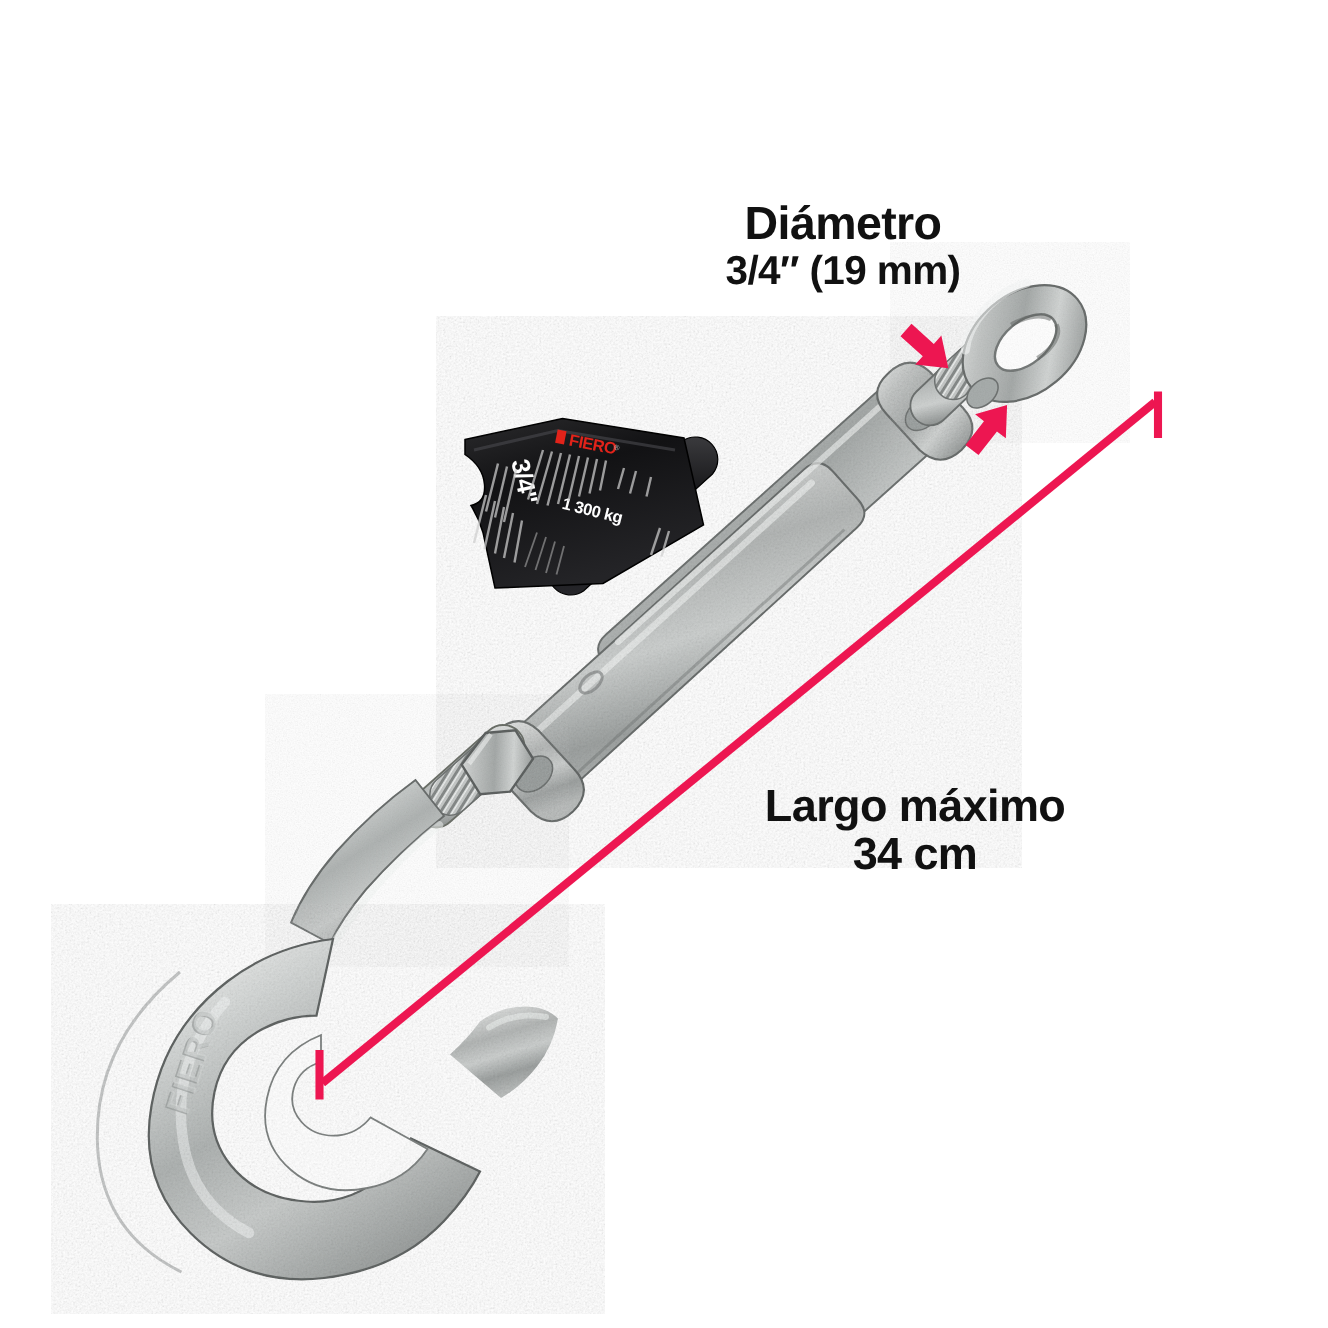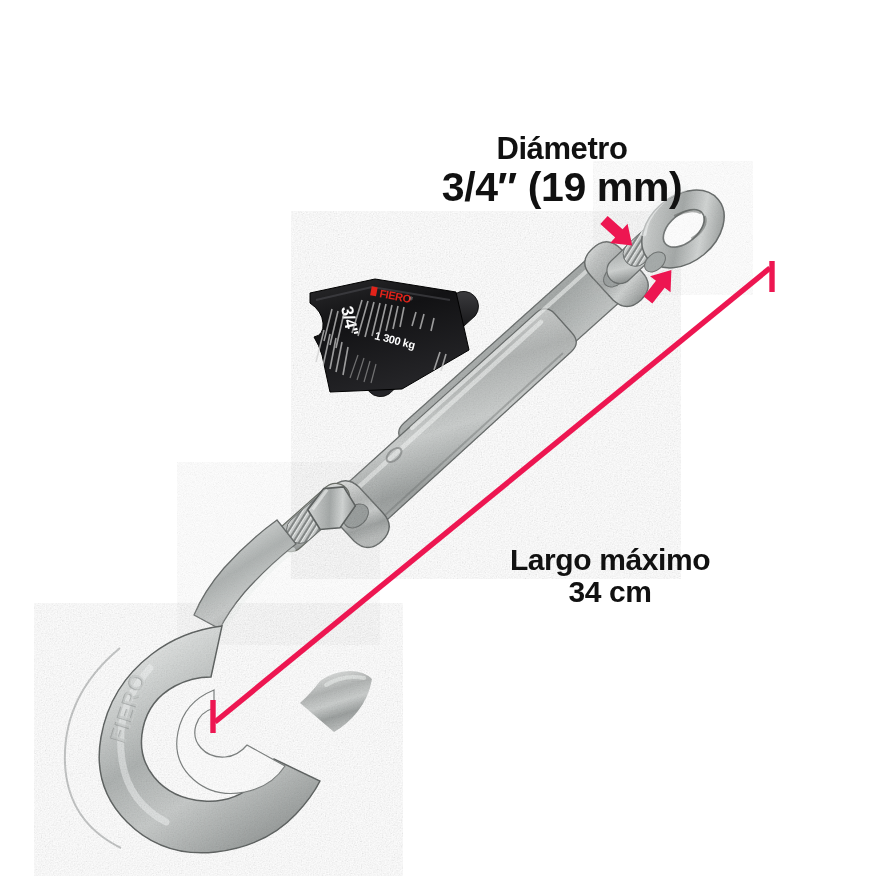--- a/index.html
+++ b/index.html
@@ -28,24 +28,24 @@
     text-align: center;
     white-space: nowrap;
     user-select: none;
   }
   #diam-block {
     left: 332px;
     top: 133px;
     width: 460px;
     font-size: 31px;
   }
-  #diam-block .l2 { font-size: 41px; }
+  #diam-block .l2 { font-size: 27px; }
   #largo-block {
     left: 400px;
-    top: 544px;
+    top: 522px;
     width: 420px;
     font-size: 30px;
   }
   #largo-block .l2 { font-size: 30px; }
 
   #svg-layer {
     position: absolute;
     left: 0; top: 0;
     width: 885px;
     height: 885px;

